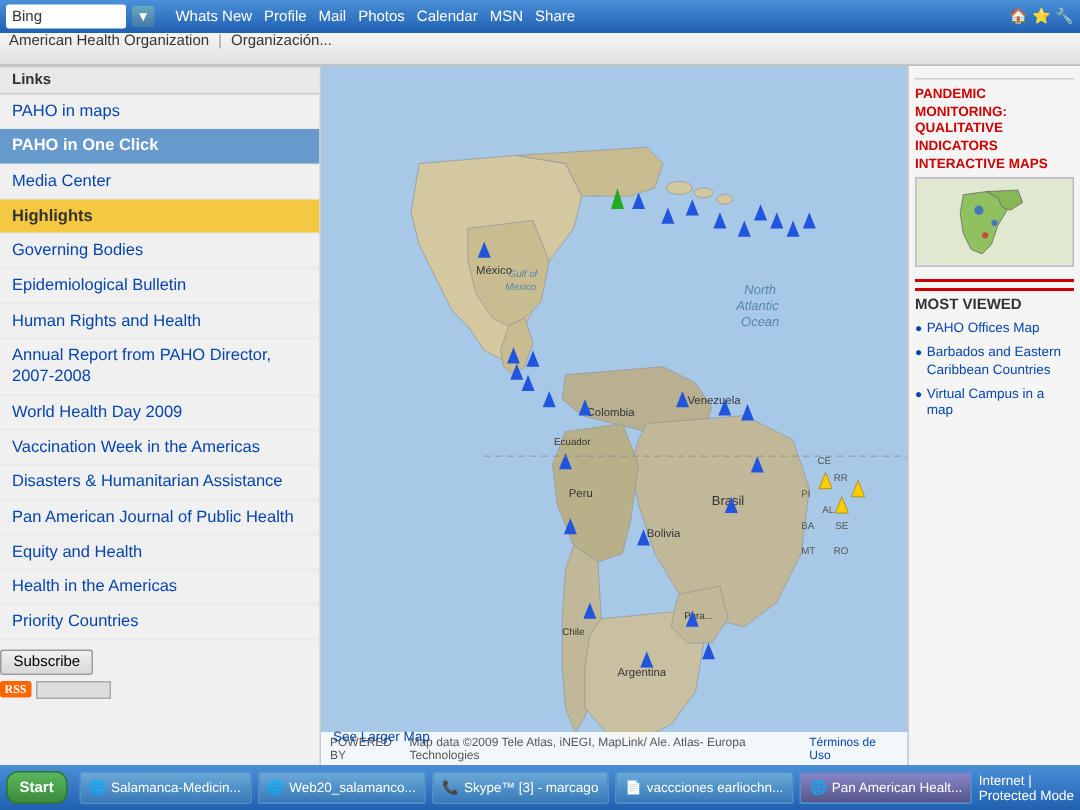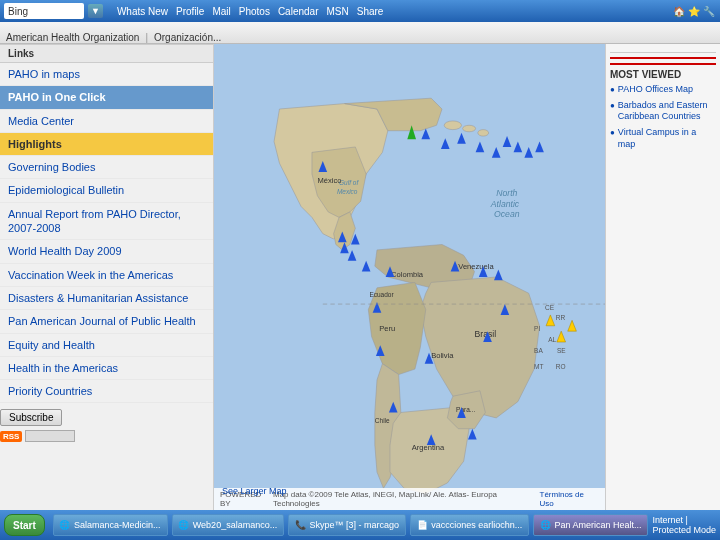--- a/index.html
+++ b/index.html
@@ -41,21 +41,21 @@
     }
     .top-taskbar .nav-link { color: white; font-size: 10px; text-decoration: none; cursor: pointer; }
     .top-taskbar-right { margin-left: auto; display: flex; gap: 4px; align-items: center; }
 
     
     .favorites-bar {
       height: 22px;
       background: linear-gradient(to bottom, #f5f5f5, #e0e0e0);
       border-bottom: 1px solid #bbb;
       display: flex;
-      align-items: flex-end;
+      align-items: flex-start;
       padding: 0 6px;
       gap: 6px;
     }
     .fav-item { font-size: 10px; color: #333; cursor: pointer; white-space: nowrap; }
     .fav-separator { color: #999; font-size: 10px; }
 
     
     .browser-area {
       display: flex;
       height: calc(540px - 22px - 22px - 30px);
@@ -321,20 +321,23 @@
     <div class="sidebar-item active">
       <span>Highlights</span>
     </div>
     <div class="sidebar-item">
       <span>Governing Bodies</span>
     </div>
     <div class="sidebar-item">
       <span>Epidemiological Bulletin</span>
     </div>
     <div class="sidebar-item">
+      <span>Human Rights and Health</span>
+    </div>
+    <div class="sidebar-item">
       <span>Annual Report from PAHO Director, 2007-2008</span>
     </div>
     <div class="sidebar-item">
       <span>World Health Day 2009</span>
     </div>
     <div class="sidebar-item">
       <span>Vaccination Week in the Americas</span>
     </div>
     <div class="sidebar-item">
       <span>Disasters &amp; Humanitarian Assistance</span>
@@ -349,21 +352,21 @@
       <span>Health in the Americas</span>
     </div>
     <div class="sidebar-item">
       <span>Priority Countries</span>
     </div>
 
     <div class="sidebar-subscribe">
       <button class="subscribe-btn">Subscribe</button>
       <br>
       <div style="margin-top:4px; display:flex; align-items:center; gap:3px;">
-        <span style="background:#f60;color:white;font-size:8px;font-weight:bold;padding:1px 3px;border-radius:2px;">RSS</span>
+        <span style="background:#f60;color:white;font-size:8px;font-weight:bold;padding:1px 3px;border-radius:2px;font-family:Liberation Serif, serif;">RSS</span>
         <div style="width:50px;height:12px;background:#ddd;border:1px solid #aaa;"></div>
       </div>
     </div>
   </div>
 
   <div class="main-content">
     <div class="map-area">
 
       <div class="map-legend">
         <div class="legend-item">
@@ -533,20 +536,35 @@
       <div style="position:absolute;bottom:14px;left:8px;font-size:9px;">
         <span style="color:#0645ad;cursor:pointer;">See Larger Map</span>
       </div>
     </div>
 
     <div class="right-sidebar">
 
 
       <div style="border-top:1px solid #ccc;margin:4px 0;"></div>
 
+      <div class="right-widget">
+        <div class="right-widget-title">PANDEMIC MONITORING: QUALITATIVE INDICATORS INTERACTIVE MAPS</div>
+        <div class="right-widget-img">
+          <svg width="100%" height="100%" viewBox="0 0 100 55">
+            <rect width="100" height="55" fill="#e0e8d0"></rect>
+
+            <path d="M 30,10 L 45,8 L 55,12 L 58,20 L 52,30 L 48,42 L 42,48 L 35,45 L 30,35 L 28,22 Z" fill="#90c060" stroke="#666" stroke-width="0.5"></path>
+            <path d="M 45,8 L 65,7 L 68,15 L 60,20 L 55,18 L 52,12 Z" fill="#88b855" stroke="#666" stroke-width="0.5"></path>
+
+            <circle cx="40" cy="20" r="3" fill="#3366cc" opacity="0.8"></circle>
+            <circle cx="50" cy="28" r="2" fill="#3366cc" opacity="0.8"></circle>
+            <circle cx="44" cy="36" r="2" fill="#cc3333" opacity="0.8"></circle>
+          </svg>
+        </div>
+      </div>
 
       <div style="border-top:2px solid #c00;margin:4px 0;"></div>
 
       <div class="most-viewed-title">MOST VIEWED</div>
 
       <div class="most-viewed-item">
         <span class="bullet">●</span>
         <span>PAHO Offices Map</span>
       </div>
       <div class="most-viewed-item">

